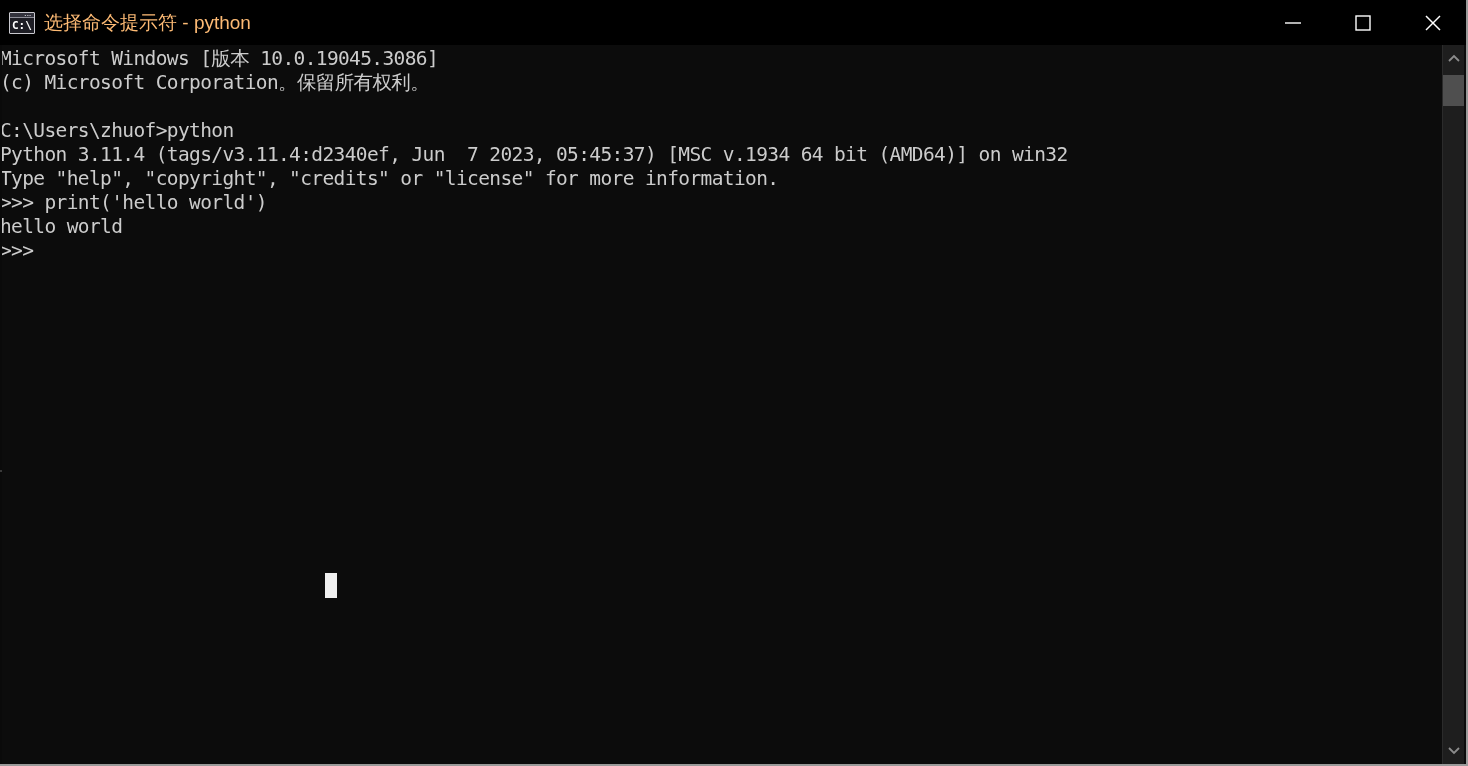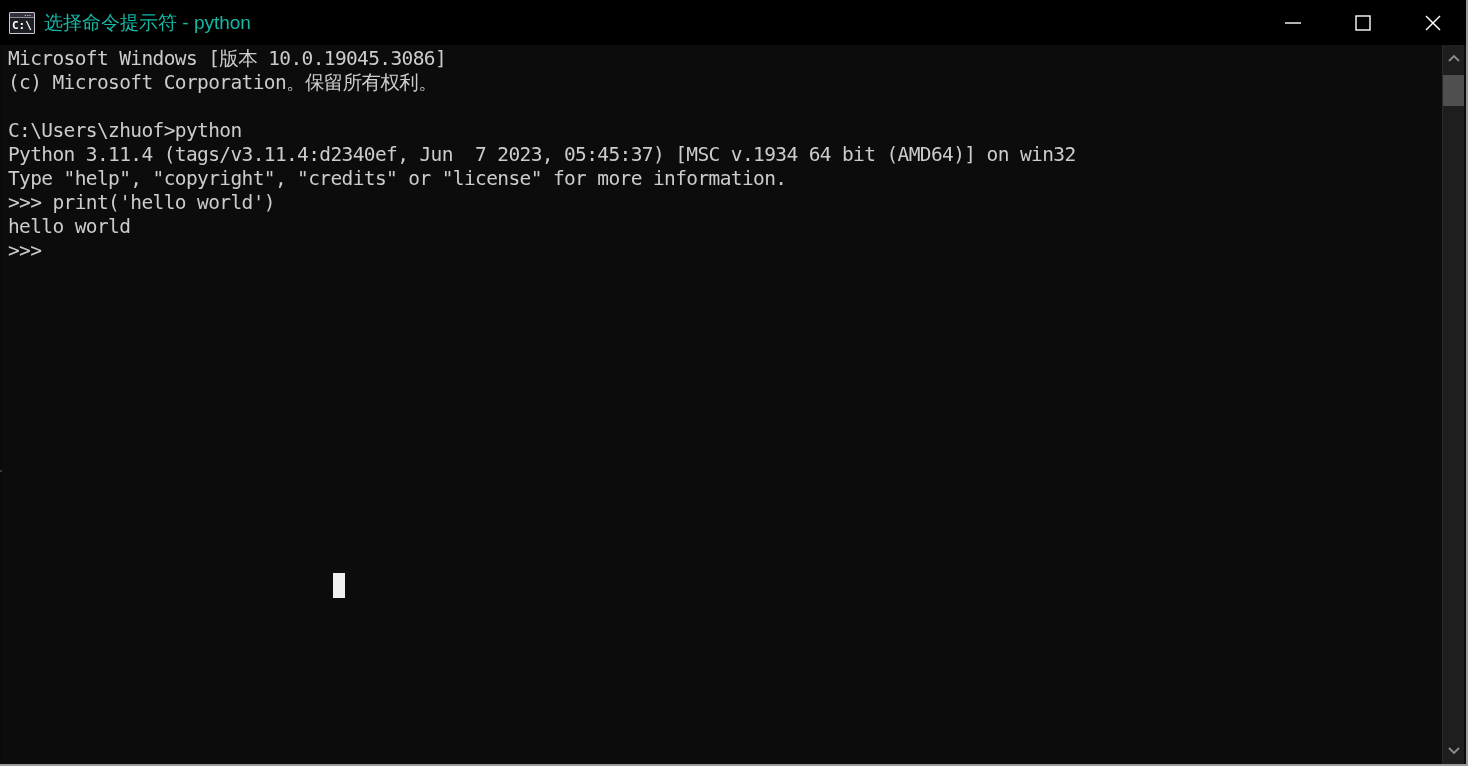--- a/index.html
+++ b/index.html
@@ -81,21 +81,21 @@
     left: 2px;
     top: 6px;
     font-family: "DejaVu Sans Mono", monospace;
     font-size: 11px;
     line-height: 14px;
     font-weight: bold;
     color: #ffffff;
     white-space: nowrap;
   }
   #title-text {
-    color: #14b8a6;
+    color: #fdba74;
     font-size: 19px;
     line-height: 45px;
     white-space: nowrap;
     letter-spacing: 0px;
   }
   #window-controls {
     display: flex;
     flex: 0 0 auto;
     height: 45px;
   }
@@ -105,21 +105,21 @@
     display: flex;
     align-items: center;
     justify-content: center;
     position: relative;
   }
   .wc svg { display: block; }
 
   
   #terminal {
     position: absolute;
-    left: 8px;
+    left: 0;
     top: 45px;
     width: 1444px;
     height: 719px;
     background: #0c0c0c;
     overflow: hidden;
     text-decoration: underline;
   }
   #console-lines {
     position: absolute;
     left: 0;

